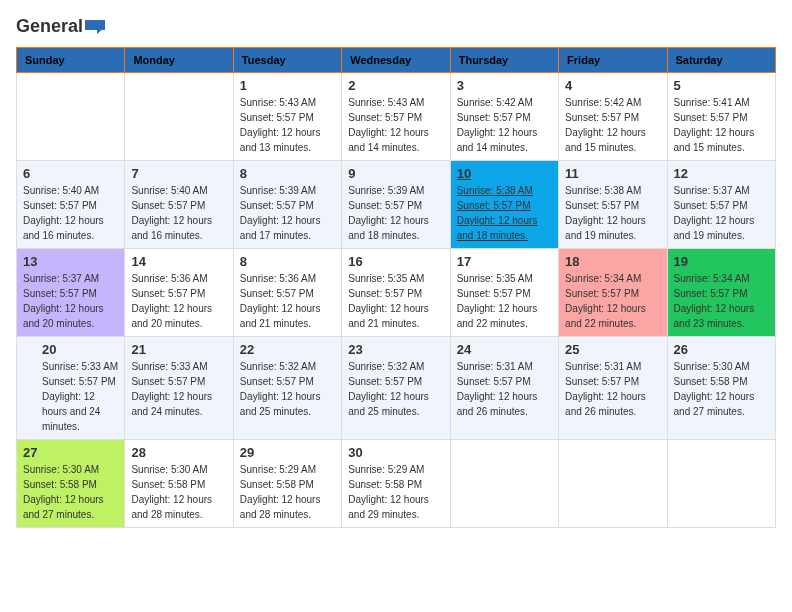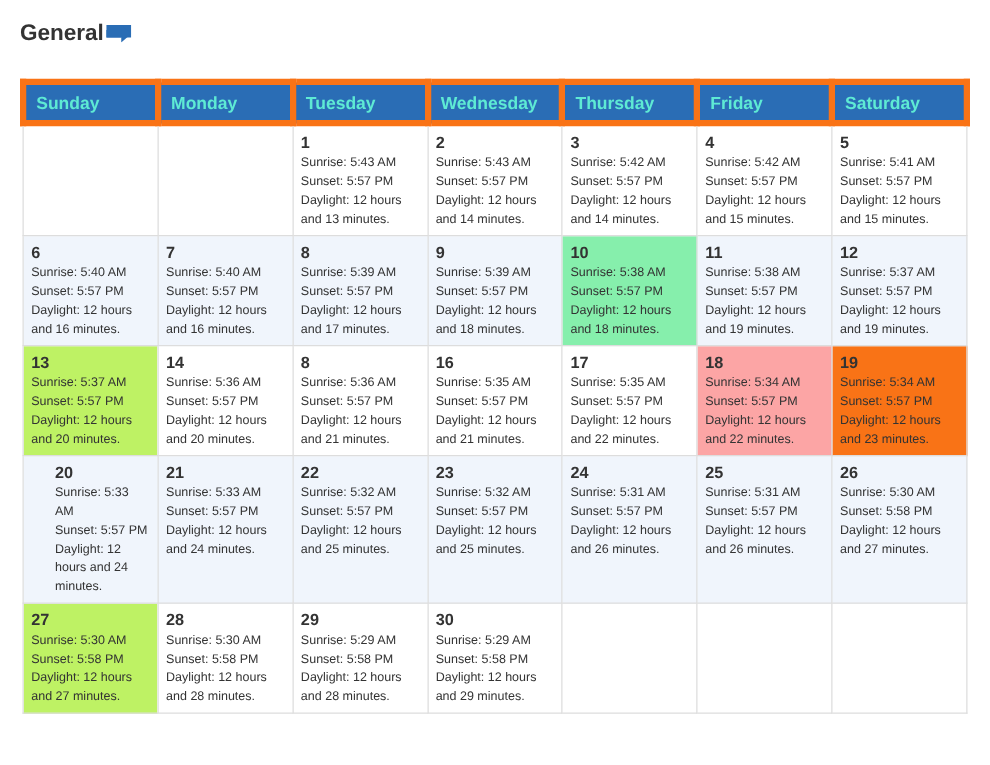--- a/index.html
+++ b/index.html
@@ -7,21 +7,21 @@
       font-family: Arial, sans-serif;
       background: #fff;
       width: 792px;
       min-height: 612px;
       padding: 16px;
     }
     .header {
       display: flex;
       justify-content: space-between;
       align-items: flex-start;
-      margin-bottom: 26px;
+      margin-bottom: 10px;
     }
     .logo {
       display: flex;
       flex-direction: column;
       align-items: flex-start;
     }
     .logo-row {
       display: flex;
       align-items: center;
     }
@@ -38,25 +38,25 @@
       color: #333;
       margin-top: 2px;
     }
     .calendar {
       width: 100%;
       border-collapse: collapse;
       border: 1px solid #ccc;
     }
     .calendar th {
       background: #2a6db5;
-      color: #5eead4;
+      color: #000000;
       text-align: left;
       padding: 6px 8px;
-      font-size: 14px;
-      border: 5px solid #f97316;
+      font-size: 11px;
+      border: 1px solid #f97316;
     }
     .calendar td {
       vertical-align: top;
       padding: 5px 6px;
       font-size: 10px;
       color: #333;
       border: 1px solid #ddd;
       width: calc(100% / 7);
       min-height: 80px;
     }
@@ -171,41 +171,41 @@
           <div class="day-info" style="white-space: pre-line;">Sunrise: 5:39 AM
 Sunset: 5:57 PM
 Daylight: 12 hours and 17 minutes.</div>
         </td>
         <td style="background: rgb(240, 245, 252);">
           <span class="day-num">9</span>
           <div class="day-info" style="white-space: pre-line;">Sunrise: 5:39 AM
 Sunset: 5:57 PM
 Daylight: 12 hours and 18 minutes.</div>
         </td>
-        <td style="background: #86efac;">
+        <td style="background: #0ea5e9; text-decoration: underline;">
           <span class="day-num">10</span>
           <div class="day-info" style="white-space: pre-line;">Sunrise: 5:38 AM
 Sunset: 5:57 PM
 Daylight: 12 hours and 18 minutes.</div>
         </td>
         <td style="background: rgb(240, 245, 252);">
           <span class="day-num">11</span>
           <div class="day-info" style="white-space: pre-line;">Sunrise: 5:38 AM
 Sunset: 5:57 PM
 Daylight: 12 hours and 19 minutes.</div>
         </td>
         <td style="background: rgb(240, 245, 252);">
           <span class="day-num">12</span>
           <div class="day-info" style="white-space: pre-line;">Sunrise: 5:37 AM
 Sunset: 5:57 PM
 Daylight: 12 hours and 19 minutes.</div>
         </td>
       </tr>
       <tr>
-        <td style="background: #bef264;">
+        <td style="background: #c4b5fd;">
           <span class="day-num">13</span>
           <div class="day-info" style="white-space: pre-line;">Sunrise: 5:37 AM
 Sunset: 5:57 PM
 Daylight: 12 hours and 20 minutes.</div>
         </td>
         <td style="background: rgb(255, 255, 255);">
           <span class="day-num">14</span>
           <div class="day-info" style="white-space: pre-line;">Sunrise: 5:36 AM
 Sunset: 5:57 PM
 Daylight: 12 hours and 20 minutes.</div>
@@ -227,21 +227,21 @@
           <div class="day-info" style="white-space: pre-line;">Sunrise: 5:35 AM
 Sunset: 5:57 PM
 Daylight: 12 hours and 22 minutes.</div>
         </td>
         <td style="background: #fca5a5;">
           <span class="day-num">18</span>
           <div class="day-info" style="white-space: pre-line;">Sunrise: 5:34 AM
 Sunset: 5:57 PM
 Daylight: 12 hours and 22 minutes.</div>
         </td>
-        <td style="background: #f97316;">
+        <td style="background: #22c55e;">
           <span class="day-num">19</span>
           <div class="day-info" style="white-space: pre-line;">Sunrise: 5:34 AM
 Sunset: 5:57 PM
 Daylight: 12 hours and 23 minutes.</div>
         </td>
       </tr>
       <tr>
         <td style="background: rgb(240, 245, 252); padding-left: 25px;">
           <span class="day-num">20</span>
           <div class="day-info" style="white-space: pre-line;">Sunrise: 5:33 AM

